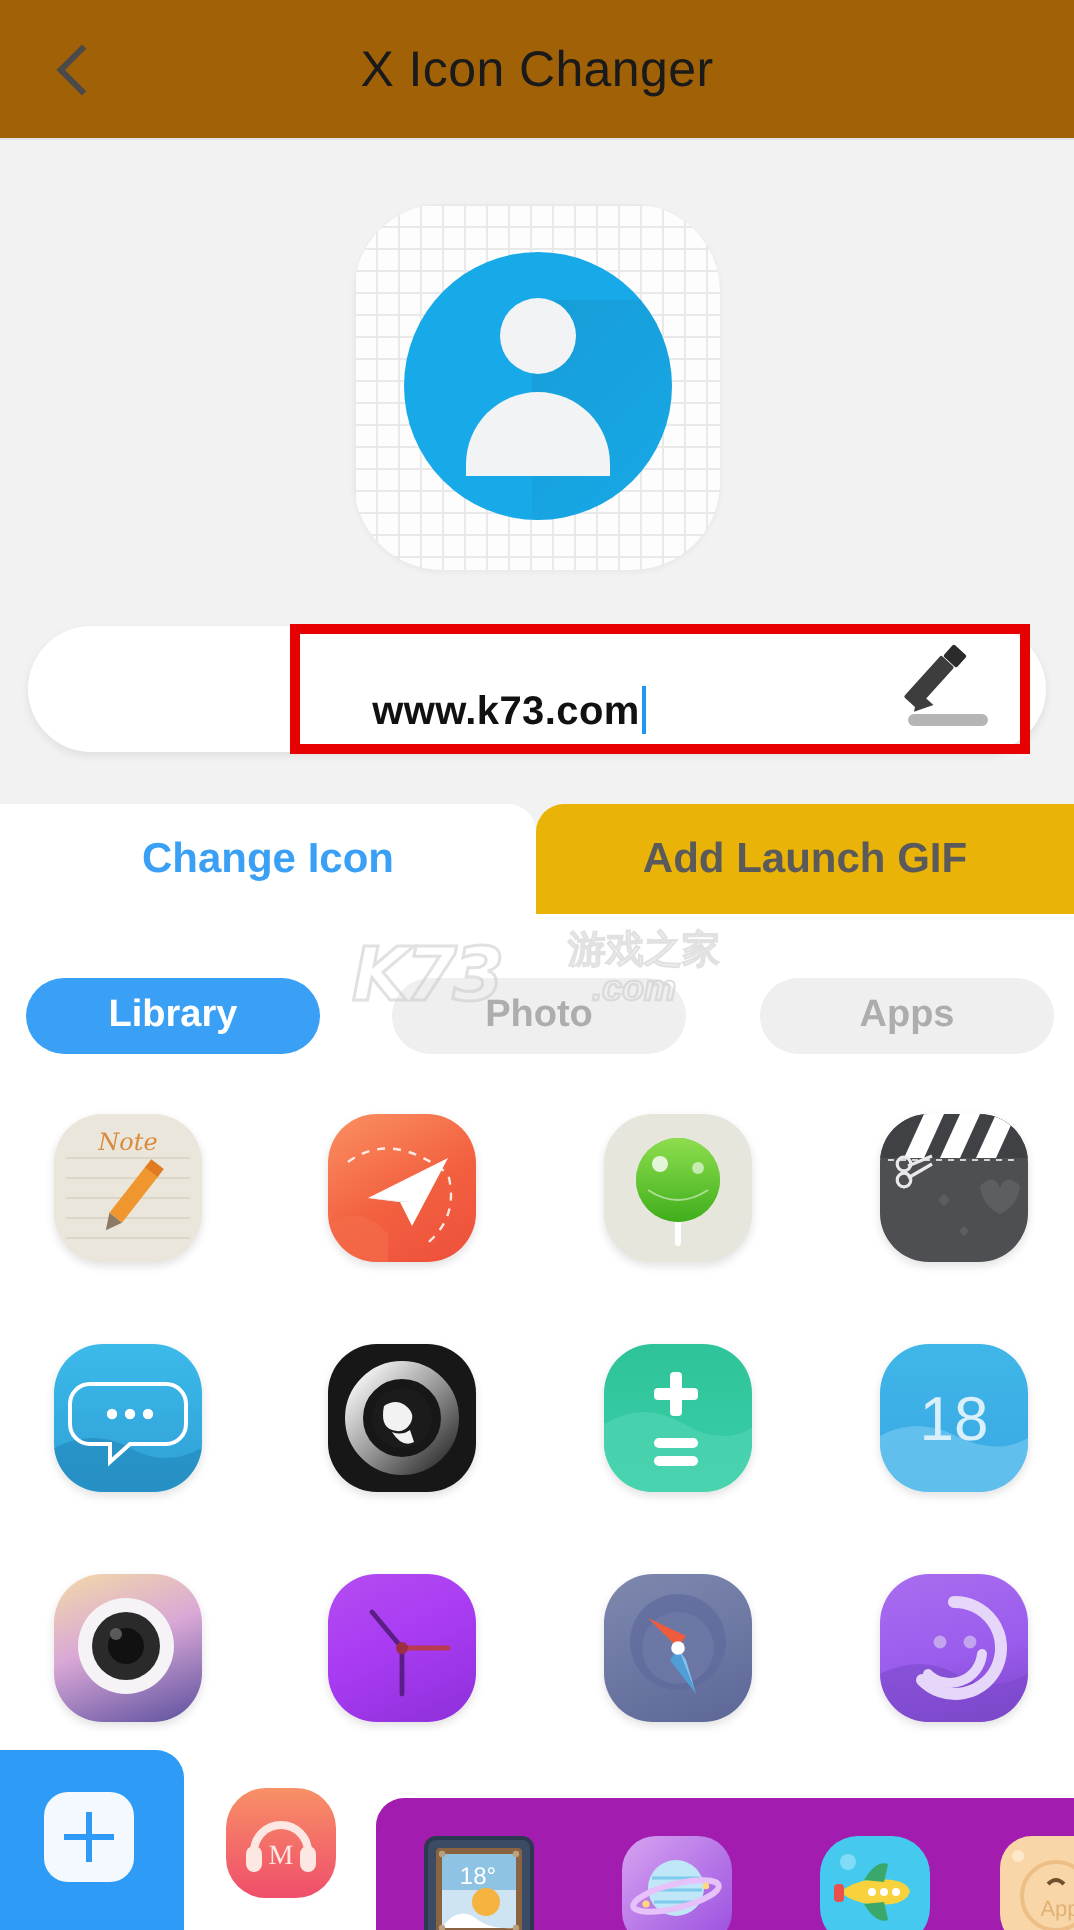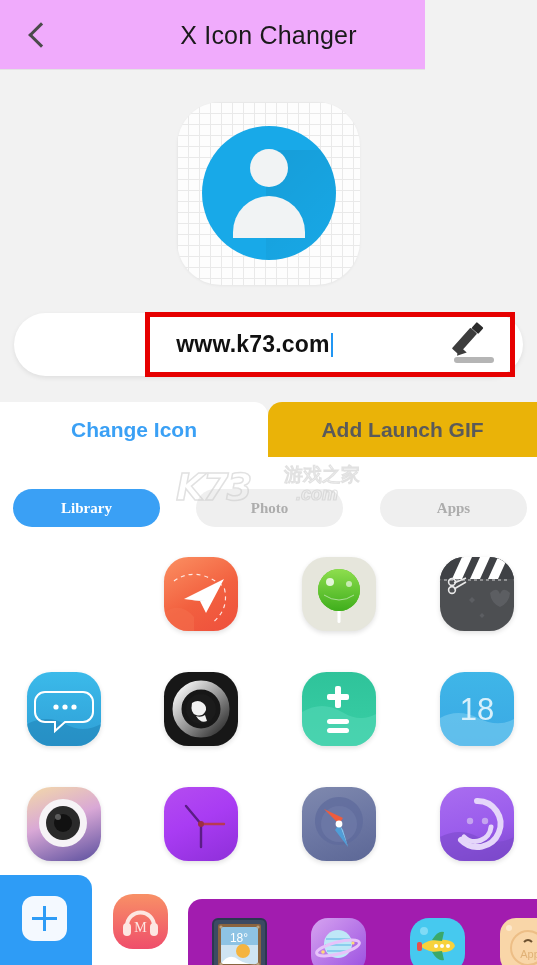--- a/index.html
+++ b/index.html
@@ -5,21 +5,21 @@
   html,body{margin:0;padding:0;}
   body{
     width:537px;height:965px;overflow:hidden;
     background:#f2f2f2;
     font-family:"Liberation Sans","DejaVu Sans",sans-serif;
     -webkit-font-smoothing:antialiased;
   }
   #app{position:relative;width:537px;height:965px;background:#f2f2f2;}
 
   
-  .header{position:absolute;left:0;top:0;width:425px;height:70px;background:#f0abfc;}
+  .header{position:absolute;left:0;top:0;width:537px;height:70px;background:#a16207;}
   .header:after{content:"";position:absolute;left:0;bottom:0;width:100%;height:1px;background:#e3e3e3;}
   .back-btn{position:absolute;left:18px;top:12px;width:46px;height:46px;display:flex;align-items:center;justify-content:center;cursor:pointer;}
   .chev{width:15px;height:15px;border-left:3px solid #4a4a4a;border-bottom:3px solid #4a4a4a;transform:rotate(45deg);}
   .title{position:absolute;left:0;top:0;width:537px;height:70px;line-height:70px;text-align:center;
          font-size:25px;color:#1a1a1a;font-weight:400;letter-spacing:.2px;}
   .ok-btn{position:absolute;right:16px;top:16px;width:77px;height:37px;border-radius:19px;background:#3aa0f5;
           color:#fff;font-size:17px;display:flex;align-items:center;justify-content:center;cursor:pointer;font-weight:400;}
 
   
   .preview-wrap{position:absolute;left:0;top:70px;width:537px;height:230px;}
@@ -29,42 +29,42 @@
      background-size:11px 11px;box-shadow:0 1px 3px rgba(0,0,0,.05);overflow:hidden;}
   .contact-circle{position:absolute;left:25px;top:24px;width:134px;height:134px;border-radius:50%;background:#18a9e8;overflow:hidden;}
   .contact-shadow{position:absolute;left:48%;top:18%;width:120%;height:120%;
       background:linear-gradient(135deg,rgba(0,0,0,.07),rgba(0,0,0,0) 60%);transform:rotate(0deg);}
   .c-head{position:absolute;left:50%;top:23px;width:38px;height:38px;margin-left:-19px;border-radius:50%;background:#f1f3f4;}
   .c-body{position:absolute;left:50%;top:70px;width:72px;height:42px;margin-left:-36px;border-radius:36px 36px 0 0;background:#f1f3f4;}
 
   
   .name-card{position:absolute;left:14px;top:313px;width:509px;height:63px;background:#ffffff;border-radius:32px;
              box-shadow:0 2px 5px rgba(0,0,0,.08);}
-  .name-text{position:absolute;left:0;top:313px;width:509px;height:63px;line-height:63px;text-align:center;
-             font-size:23px;font-weight:bold;color:#111;letter-spacing:.2px;}
+  .name-text{position:absolute;left:0;top:325px;width:509px;height:63px;line-height:63px;text-align:center;
+             font-size:20px;font-weight:bold;color:#111;letter-spacing:.2px;}
   .caret{display:inline-block;width:2px;height:24px;background:#2196f3;vertical-align:-5px;margin-left:1px;}
   .pencil{position:absolute;left:452px;top:322px;width:44px;height:44px;cursor:pointer;}
   .pencil .p-body{position:absolute;left:8px;top:5px;width:9px;height:28px;background:#3d3d3d;transform:rotate(42deg);border-radius:1px;}
   .pencil .p-tip{position:absolute;left:3px;top:26px;width:0;height:0;border-left:5px solid transparent;border-right:5px solid transparent;border-top:9px solid #3d3d3d;transform:rotate(42deg);}
   .pencil .p-cap{position:absolute;left:21px;top:2px;width:9px;height:8px;background:#2b2b2b;transform:rotate(42deg);border-radius:1px;}
   .pencil .p-line{position:absolute;left:2px;top:35px;width:40px;height:6px;background:#b5b5b5;border-radius:3px;}
   .redbox{position:absolute;left:145px;top:312px;width:370px;height:65px;border:5px solid #e60000;box-sizing:border-box;pointer-events:none;}
 
   
   .tabbar{position:absolute;left:0;top:402px;width:531px;height:55px;}
   .tab{position:absolute;top:0;height:55px;display:flex;align-items:center;justify-content:center;font-size:21px;font-weight:bold;cursor:pointer;}
   .tab.active{left:0;width:268px;background:#ffffff;color:#3aa0f5;border-radius:0 14px 0 0;}
   .tab.inactive{left:268px;width:269px;background:#eab308;color:#5a5a5a;border-radius:14px 0 0 0;}
 
   
   .panel{position:absolute;left:0;top:457px;width:537px;height:508px;background:#ffffff;}
 
   
   .seg{position:absolute;top:32px;height:38px;border-radius:19px;display:flex;align-items:center;justify-content:center;
-       font-size:15px;cursor:pointer;font-family:Liberation Serif, serif;}
+       font-size:19px;cursor:pointer;}
   .seg.on{left:13px;width:147px;background:#3aa0f5;color:#fff;font-weight:bold;}
   .seg.off1{left:196px;width:147px;background:#efefef;color:#adadad;font-weight:bold;}
   .seg.off2{left:380px;width:147px;background:#efefef;color:#adadad;font-weight:bold;}
 
   
   .watermark{position:absolute;left:176px;top:460px;width:190px;height:58px;pointer-events:none;opacity:.55;}
   .wm-k73{position:absolute;left:0;top:6px;font-size:37px;font-weight:bold;font-style:italic;
       color:transparent;-webkit-text-stroke:1.5px #c9c9c9;letter-spacing:-2px;font-family:"DejaVu Sans",sans-serif;}
   .wm-cn{position:absolute;left:108px;top:2px;font-size:19px;color:transparent;-webkit-text-stroke:1.2px #c9c9c9;font-family:"DejaVu Sans",sans-serif;}
   .wm-com{position:absolute;left:120px;top:24px;font-size:18px;font-weight:bold;font-style:italic;color:transparent;-webkit-text-stroke:1.2px #c9c9c9;}
@@ -124,20 +124,39 @@
 
   <div class="panel">
 
     <div class="seg on">Library</div>
     <div class="seg off2">Apps</div>
     <div class="seg off1">Photo</div>
 
     <div class="grid">
 
       <div class="gridrow">
+        <div class="cell" style="left:27px">
+          <div class="sq" style="background:#eae6dc">
+            <svg width="74" height="74" viewBox="0 0 74 74">
+              <g stroke="#dcd6c8" stroke-width="1">
+                <line x1="6" y1="22" x2="68" y2="22"></line>
+                  <line x1="6" y1="32" x2="68" y2="32"></line>
+                <line x1="6" y1="42" x2="68" y2="42"></line>
+                  <line x1="6" y1="52" x2="68" y2="52"></line>
+                <line x1="6" y1="62" x2="68" y2="62"></line>
+              </g>
+              <text x="37" y="18" font-size="12" fill="#d98b3e" font-style="italic" text-anchor="middle" font-family="DejaVu Serif, serif">Note</text>
+              <g transform="rotate(38 37 44)">
+                <rect x="33" y="24" width="8" height="30" fill="#f0962f"></rect>
+                <polygon points="33,54 41,54 37,62" fill="#8a7a66"></polygon>
+                <rect x="33" y="20" width="8" height="5" fill="#e07b22"></rect>
+              </g>
+            </svg>
+          </div>
+        </div>
         <div class="cell" style="left:164px">
           <div class="sq" style="background:linear-gradient(150deg,#fb9062,#f2603f 55%,#ee4f3c)">
             <svg width="74" height="74" viewBox="0 0 74 74">
               <path d="M10 24 Q32 8 60 30 Q66 52 48 66" fill="none" stroke="#ffffff" stroke-width="1.2" stroke-dasharray="4 4" opacity=".85"></path>
               <polygon points="20,42 60,22 42,56 36,44" fill="#ffffff"></polygon>
               <polygon points="20,42 42,44 36,44" fill="#e8e8e8"></polygon>
               <path d="M0 56 Q16 44 30 60 L30 74 L0 74 Z" fill="#f4704c" opacity=".55"></path>
             </svg>
           </div>
         </div>

